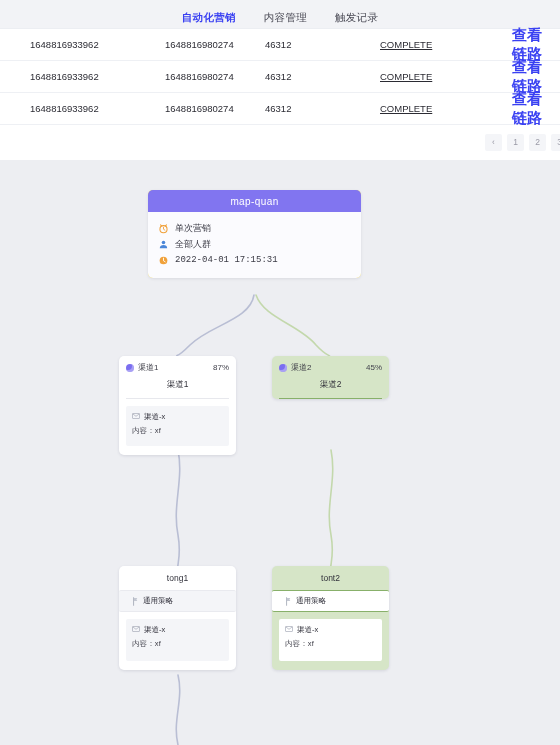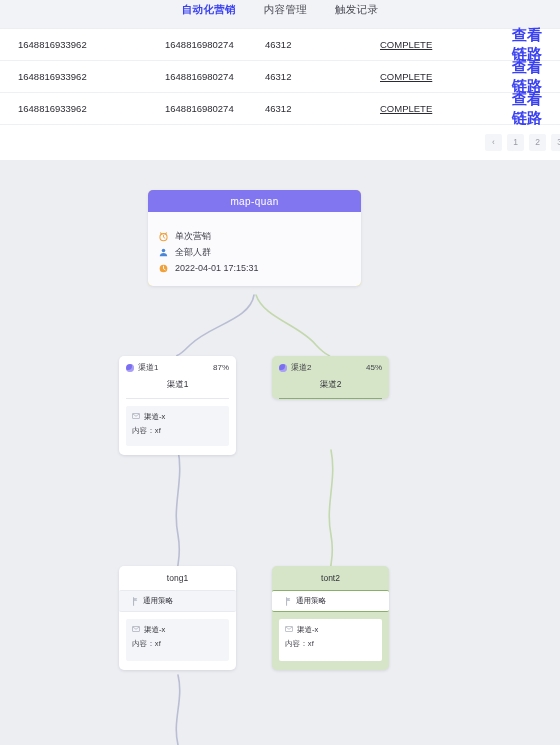--- a/index.html
+++ b/index.html
@@ -11,21 +11,21 @@
     color: #333;
     overflow: hidden;
     position: relative;
   }
 
   
   .tabbar {
     height: 29px;
     background: #f2f3f6;
     display: flex;
-    align-items: flex-start;
+    align-items: flex-end;
     justify-content: center;
     gap: 26px;
     border-bottom: 1px solid #eceef2;
   }
   .tab {
     font-size: 10.5px;
     color: #4a4a55;
     letter-spacing: .3px;
     cursor: pointer;
     padding: 3px 1px;
@@ -36,21 +36,21 @@
   
   .table { background:#fff; }
   .trow {
     display: flex;
     align-items: center;
     height: 32px;
     border-bottom: 1px solid #eef0f4;
     font-size: 9.5px;
     color: #2b2b33;
   }
-  .trow .c0 { width: 165px; padding-left: 18px; }
+  .trow .c0 { width: 165px; padding-left: 30px; }
   .trow .c1 { width: 100px; }
   .trow .c2 { width: 115px; }
   .trow .c3 { width: 118px; text-decoration: underline; }
   .trow .c4 { flex: 1; text-align: right; padding-right: 18px; }
   .link { color: #3a41f2; font-weight: bold; cursor: pointer; font-size: 15px; }
 
   
   .pager {
     height: 34px;
     display: flex;
@@ -91,21 +91,21 @@
     overflow: hidden;
   }
   .root-head {
     height: 22px;
     background: #8175f0;
     color: #fff;
     font-size: 10px;
     display: flex; align-items: center; justify-content: center;
     letter-spacing: .4px;
   }
-  .root-body { padding: 16px 10px 10px 10px; background:#fbfbfe; }
+  .root-body { padding: 8px 10px 10px 10px; background:#fbfbfe;font-family:Liberation Mono, monospace; }
   .rline {
     display: flex; align-items: center; gap: 6px;
     font-size: 9px; color: #3b3b45;
     height: 16px;
   }
   .ico { width: 11px; height: 11px; flex: 0 0 11px; display:block; }
 
   
   .branch {
     width: 117px;

